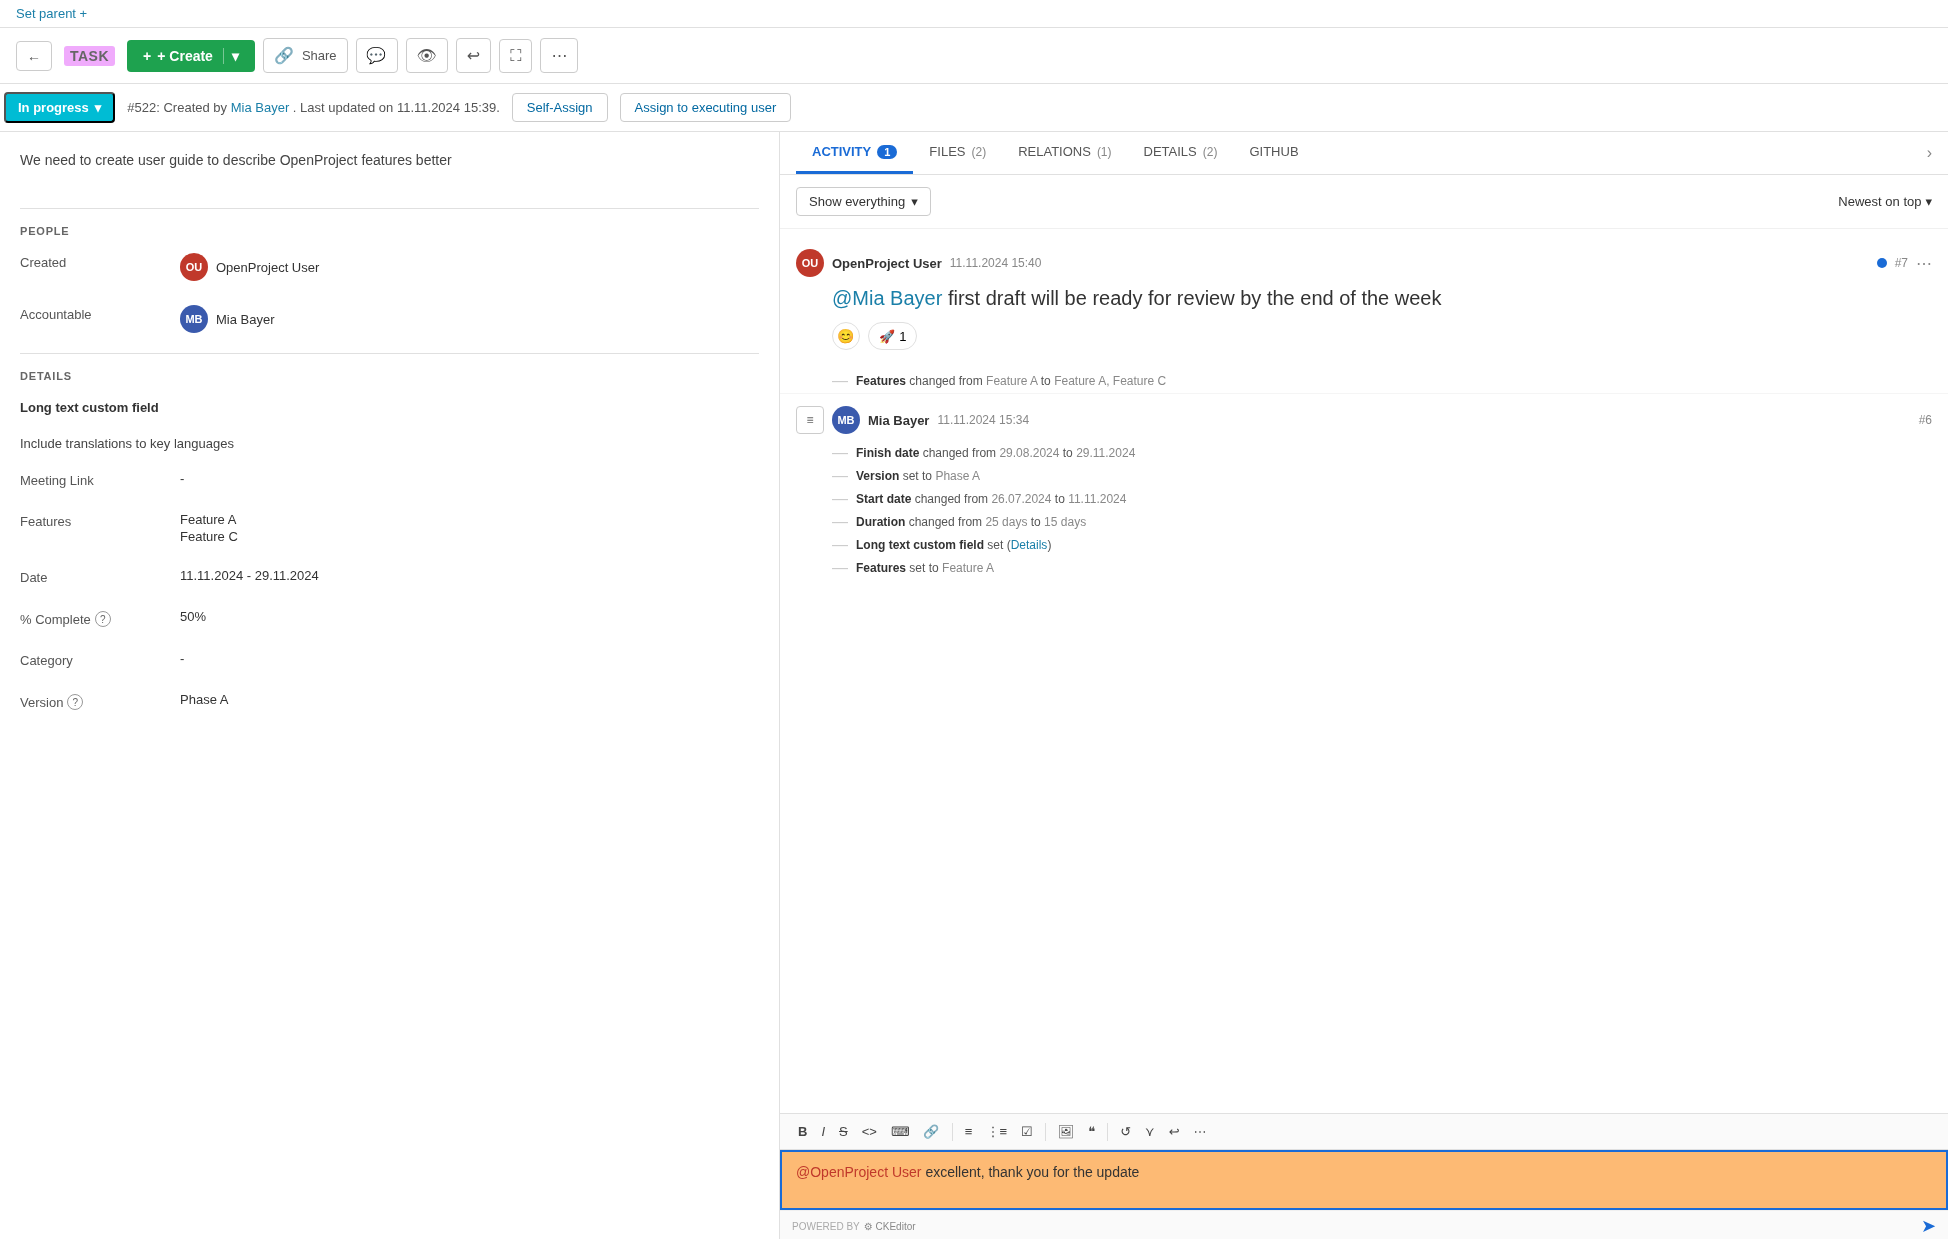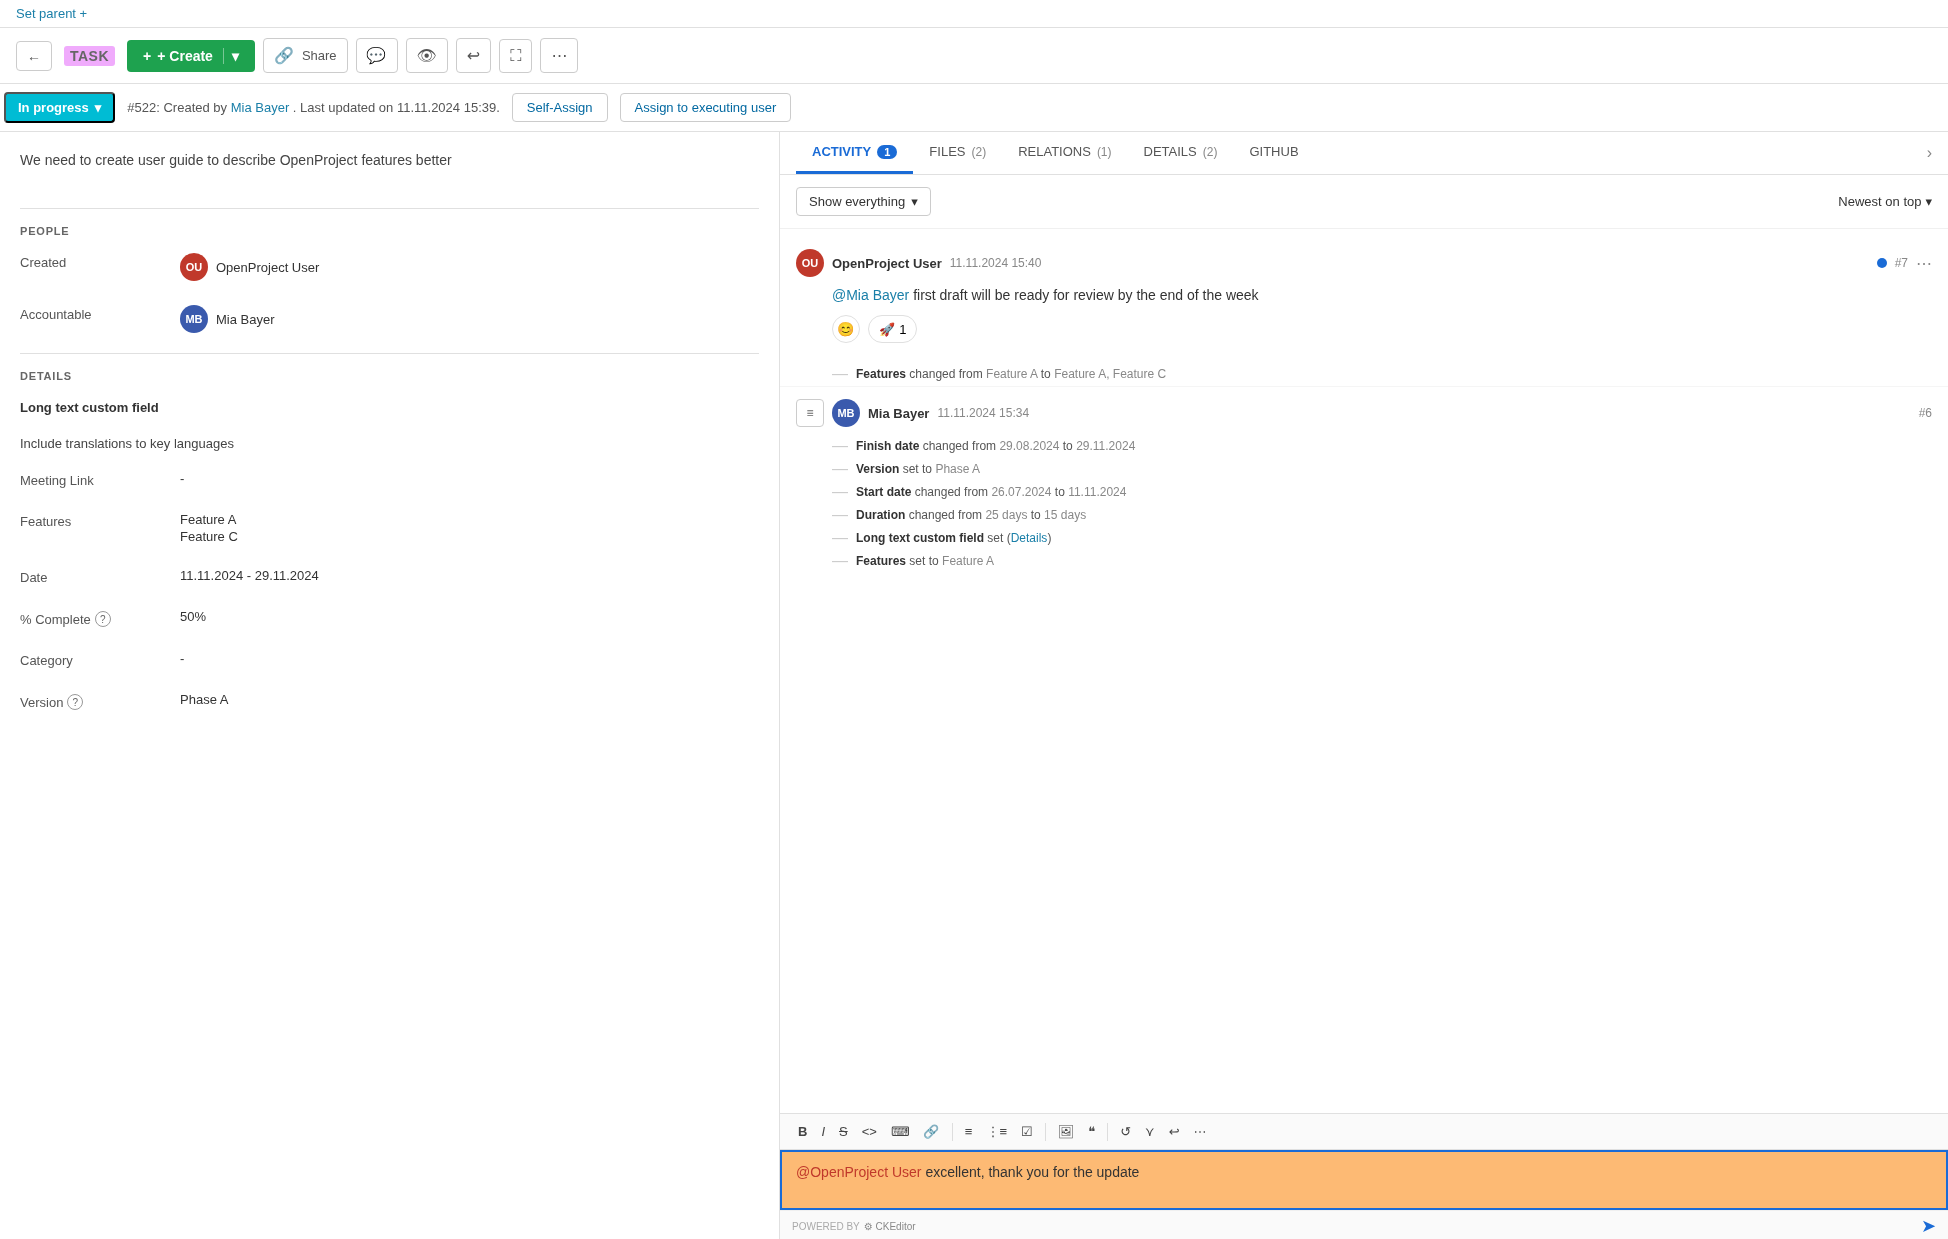--- a/index.html
+++ b/index.html
@@ -312,21 +312,21 @@
     .comment-id {
       color: #888;
       font-size: 12px;
     }
     .comment-menu {
       color: #888;
       font-size: 16px;
       cursor: pointer;
     }
     .comment-body {
-      font-size: 14px;
+      font-size: 20px;
       color: #333;
       margin-bottom: 12px;
       padding-left: 36px;
     }
     .comment-body .mention {
       color: #1a7fa8;
       font-weight: 500;
     }
     .comment-reactions {
       display: flex;

